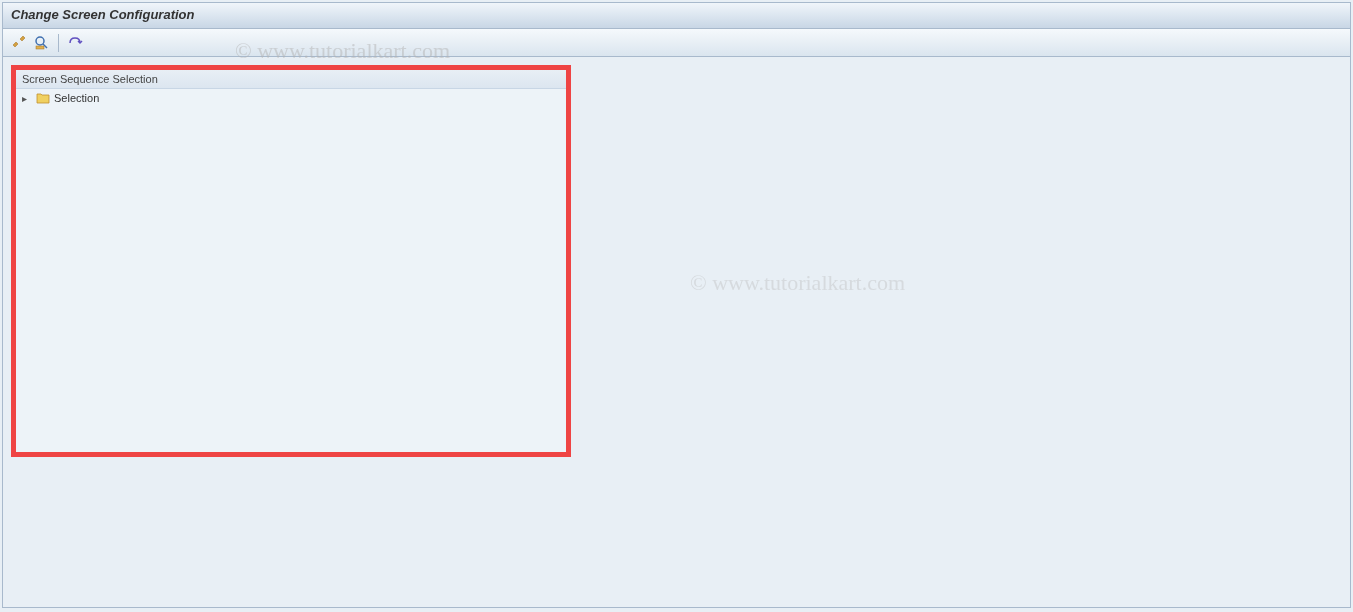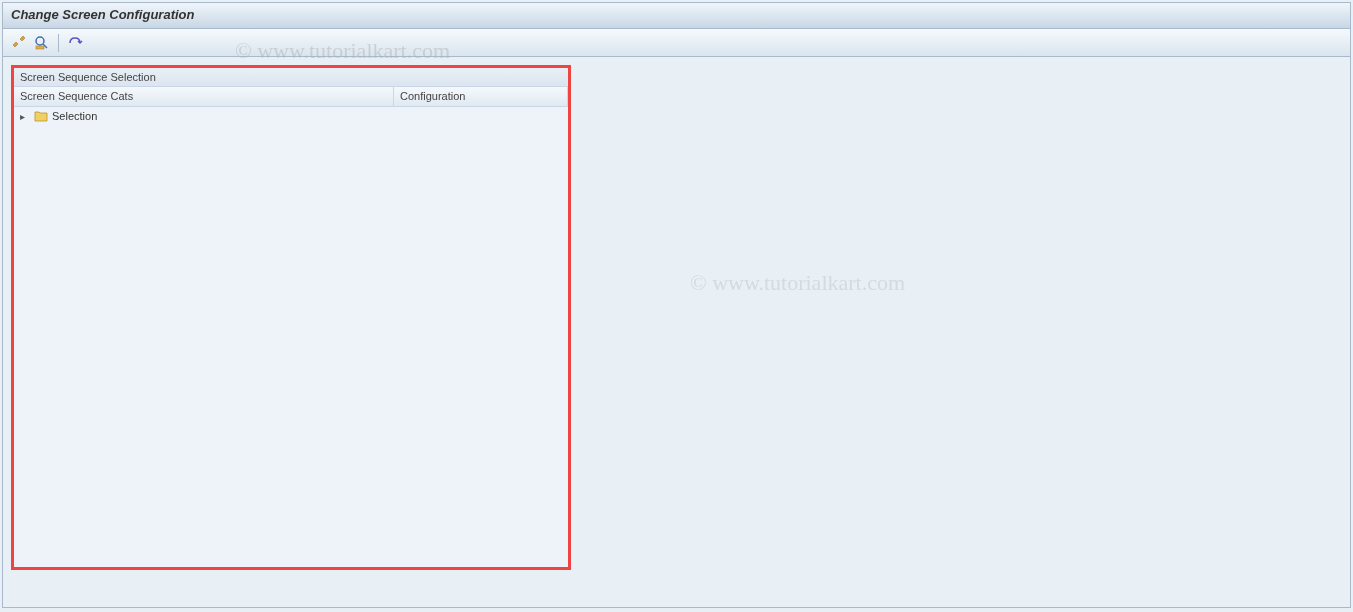--- a/index.html
+++ b/index.html
@@ -67,22 +67,22 @@
       margin: 0 3px;
     }
     
     .content-area {
       padding: 8px;
       display: flex;
     }
     
     .panel {
       width: 560px;
-      height: 505px;
-      border: 3px solid #ef4444;
+      height: 392px;
+      border: 5px solid #ef4444;
       background: #edf3f8;
       display: flex;
       flex-direction: column;
     }
     
     .panel-header {
       background: linear-gradient(to bottom, #e8eff5 0%, #dce6f0 100%);
       border-bottom: 1px solid #c8d6e5;
       padding: 3px 6px;
       font-size: 11px;
@@ -188,24 +188,20 @@
       <svg width="16" height="16" viewBox="0 0 16 16">
         <path d="M3 8 Q3 3 8 3 Q13 3 13 8" fill="none" stroke="#6050c0" stroke-width="1.5"></path>
         <path d="M11 6 L13 8 L15 6" fill="none" stroke="#6050c0" stroke-width="1.5"></path>
       </svg>
     </div>
   </div>
 
   <div class="content-area">
     <div class="panel">
       <div class="panel-header">Screen Sequence Selection</div>
-      <div class="table-header">
-        <div class="table-header-cell col-cats">Screen Sequence Cats</div>
-        <div class="table-header-cell col-config">Configuration</div>
-      </div>
       <div class="tree-area">
         <div class="tree-row">
           <span class="tree-expand">▸</span>
           <span class="folder-icon">
             <svg width="14" height="12" viewBox="0 0 14 12">
               <path d="M1 2 L5 2 L6 3 L13 3 L13 11 L1 11 Z" fill="#f0d060" stroke="#c09030" stroke-width="0.8"></path>
             </svg>
           </span>
           <span style="margin-left:4px;">Selection</span>
         </div>

